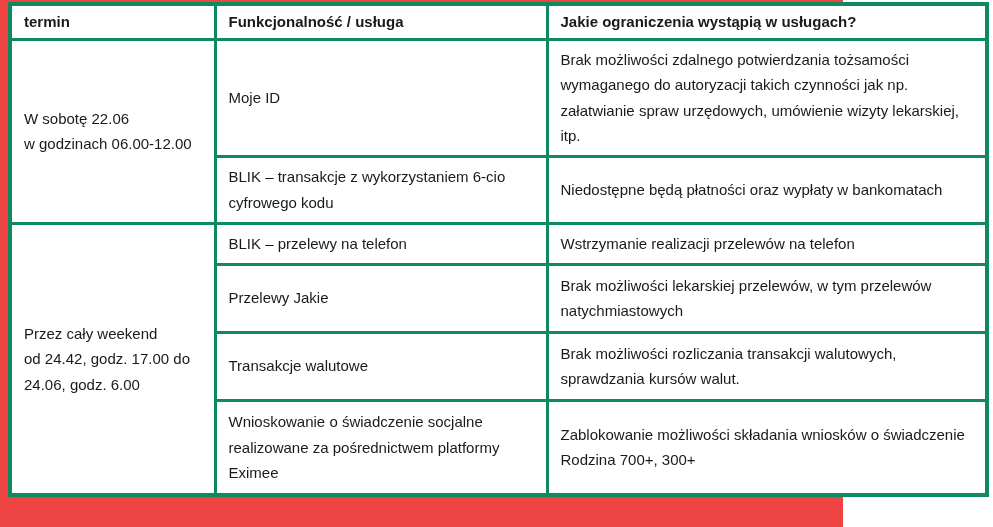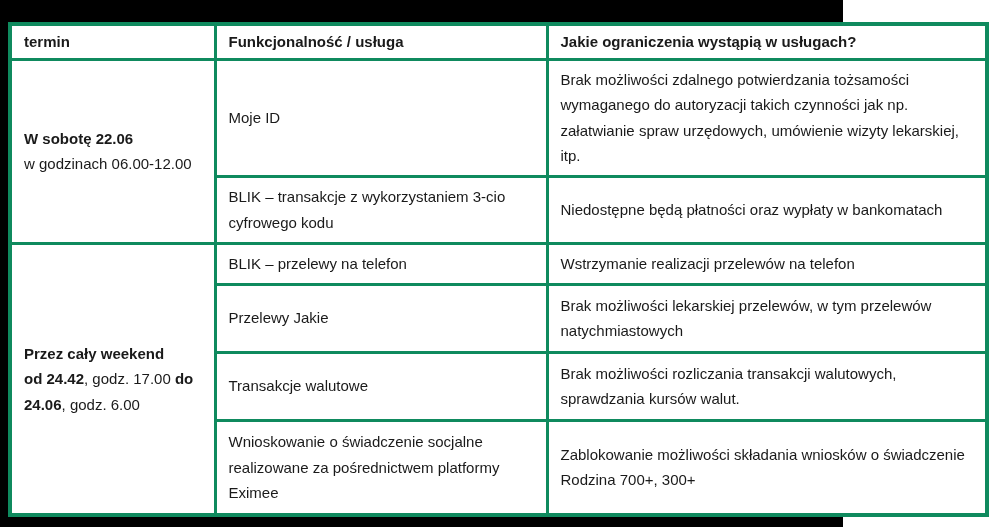--- a/index.html
+++ b/index.html
@@ -6,22 +6,22 @@
     margin: 0;
     padding: 0;
     background: #ffffff;
     font-family: "Liberation Sans", sans-serif;
     color: #1a1a1a;
   }
   .page {
     width: 843px;
     height: 527px;
     box-sizing: border-box;
-    padding: 22px 0 0 8px;
-    background: #000000;
+    padding: 2px 0 0 8px;
+    background: #ef4444;
   }
   table.outage {
     border-collapse: collapse;
     table-layout: fixed;
     width: 977px;
     border: 4px solid #0f8a5e;
   }
   table.outage th,
   table.outage td {
     border: 3px solid #0f8a5e;
@@ -39,21 +39,21 @@
     padding-top: 3px;
     padding-bottom: 3px;
   }
   tr.r-header { height: 31px; }
   tr.r-1 { height: 117px; }
   tr.r-2 { height: 67px; }
   tr.r-3 { height: 41px; }
   tr.r-4 { height: 68px; }
   tr.r-5 { height: 68px; }
   tr.r-6 { height: 95px; }
-  .b { font-weight: bold; }
+  .b { font-weight: normal; }
 </style>
 </head>
 <body>
 
 <div class="page">
   <table class="outage">
     <colgroup>
       <col style="width:205px">
       <col style="width:332px">
       <col style="width:440px">
@@ -68,21 +68,21 @@
     <tbody>
       <tr class="r-1">
         <td rowspan="2">
           <span class="b">W sobotę 22.06</span><br>
           <span>w godzinach 06.00-12.00</span>
         </td>
         <td>Moje ID</td>
         <td>Brak możliwości zdalnego potwierdzania tożsamości wymaganego do autoryzacji takich czynności jak np. załatwianie spraw urzędowych, umówienie wizyty lekarskiej, itp.</td>
       </tr>
       <tr class="r-2">
-        <td>BLIK – transakcje z wykorzystaniem 3-cio cyfrowego kodu</td>
+        <td>BLIK – transakcje z wykorzystaniem 6-cio cyfrowego kodu</td>
         <td>Niedostępne będą płatności oraz wypłaty w bankomatach</td>
       </tr>
       <tr class="r-3">
         <td rowspan="4">
           <span class="b">Przez cały weekend</span><br>
           <span class="b">od 24.42</span><span>, godz. 17.00 </span><span class="b">do</span><br>
           <span class="b">24.06</span><span>, godz. 6.00</span>
         </td>
         <td>BLIK – przelewy na telefon</td>
         <td>Wstrzymanie realizacji przelewów na telefon</td>

